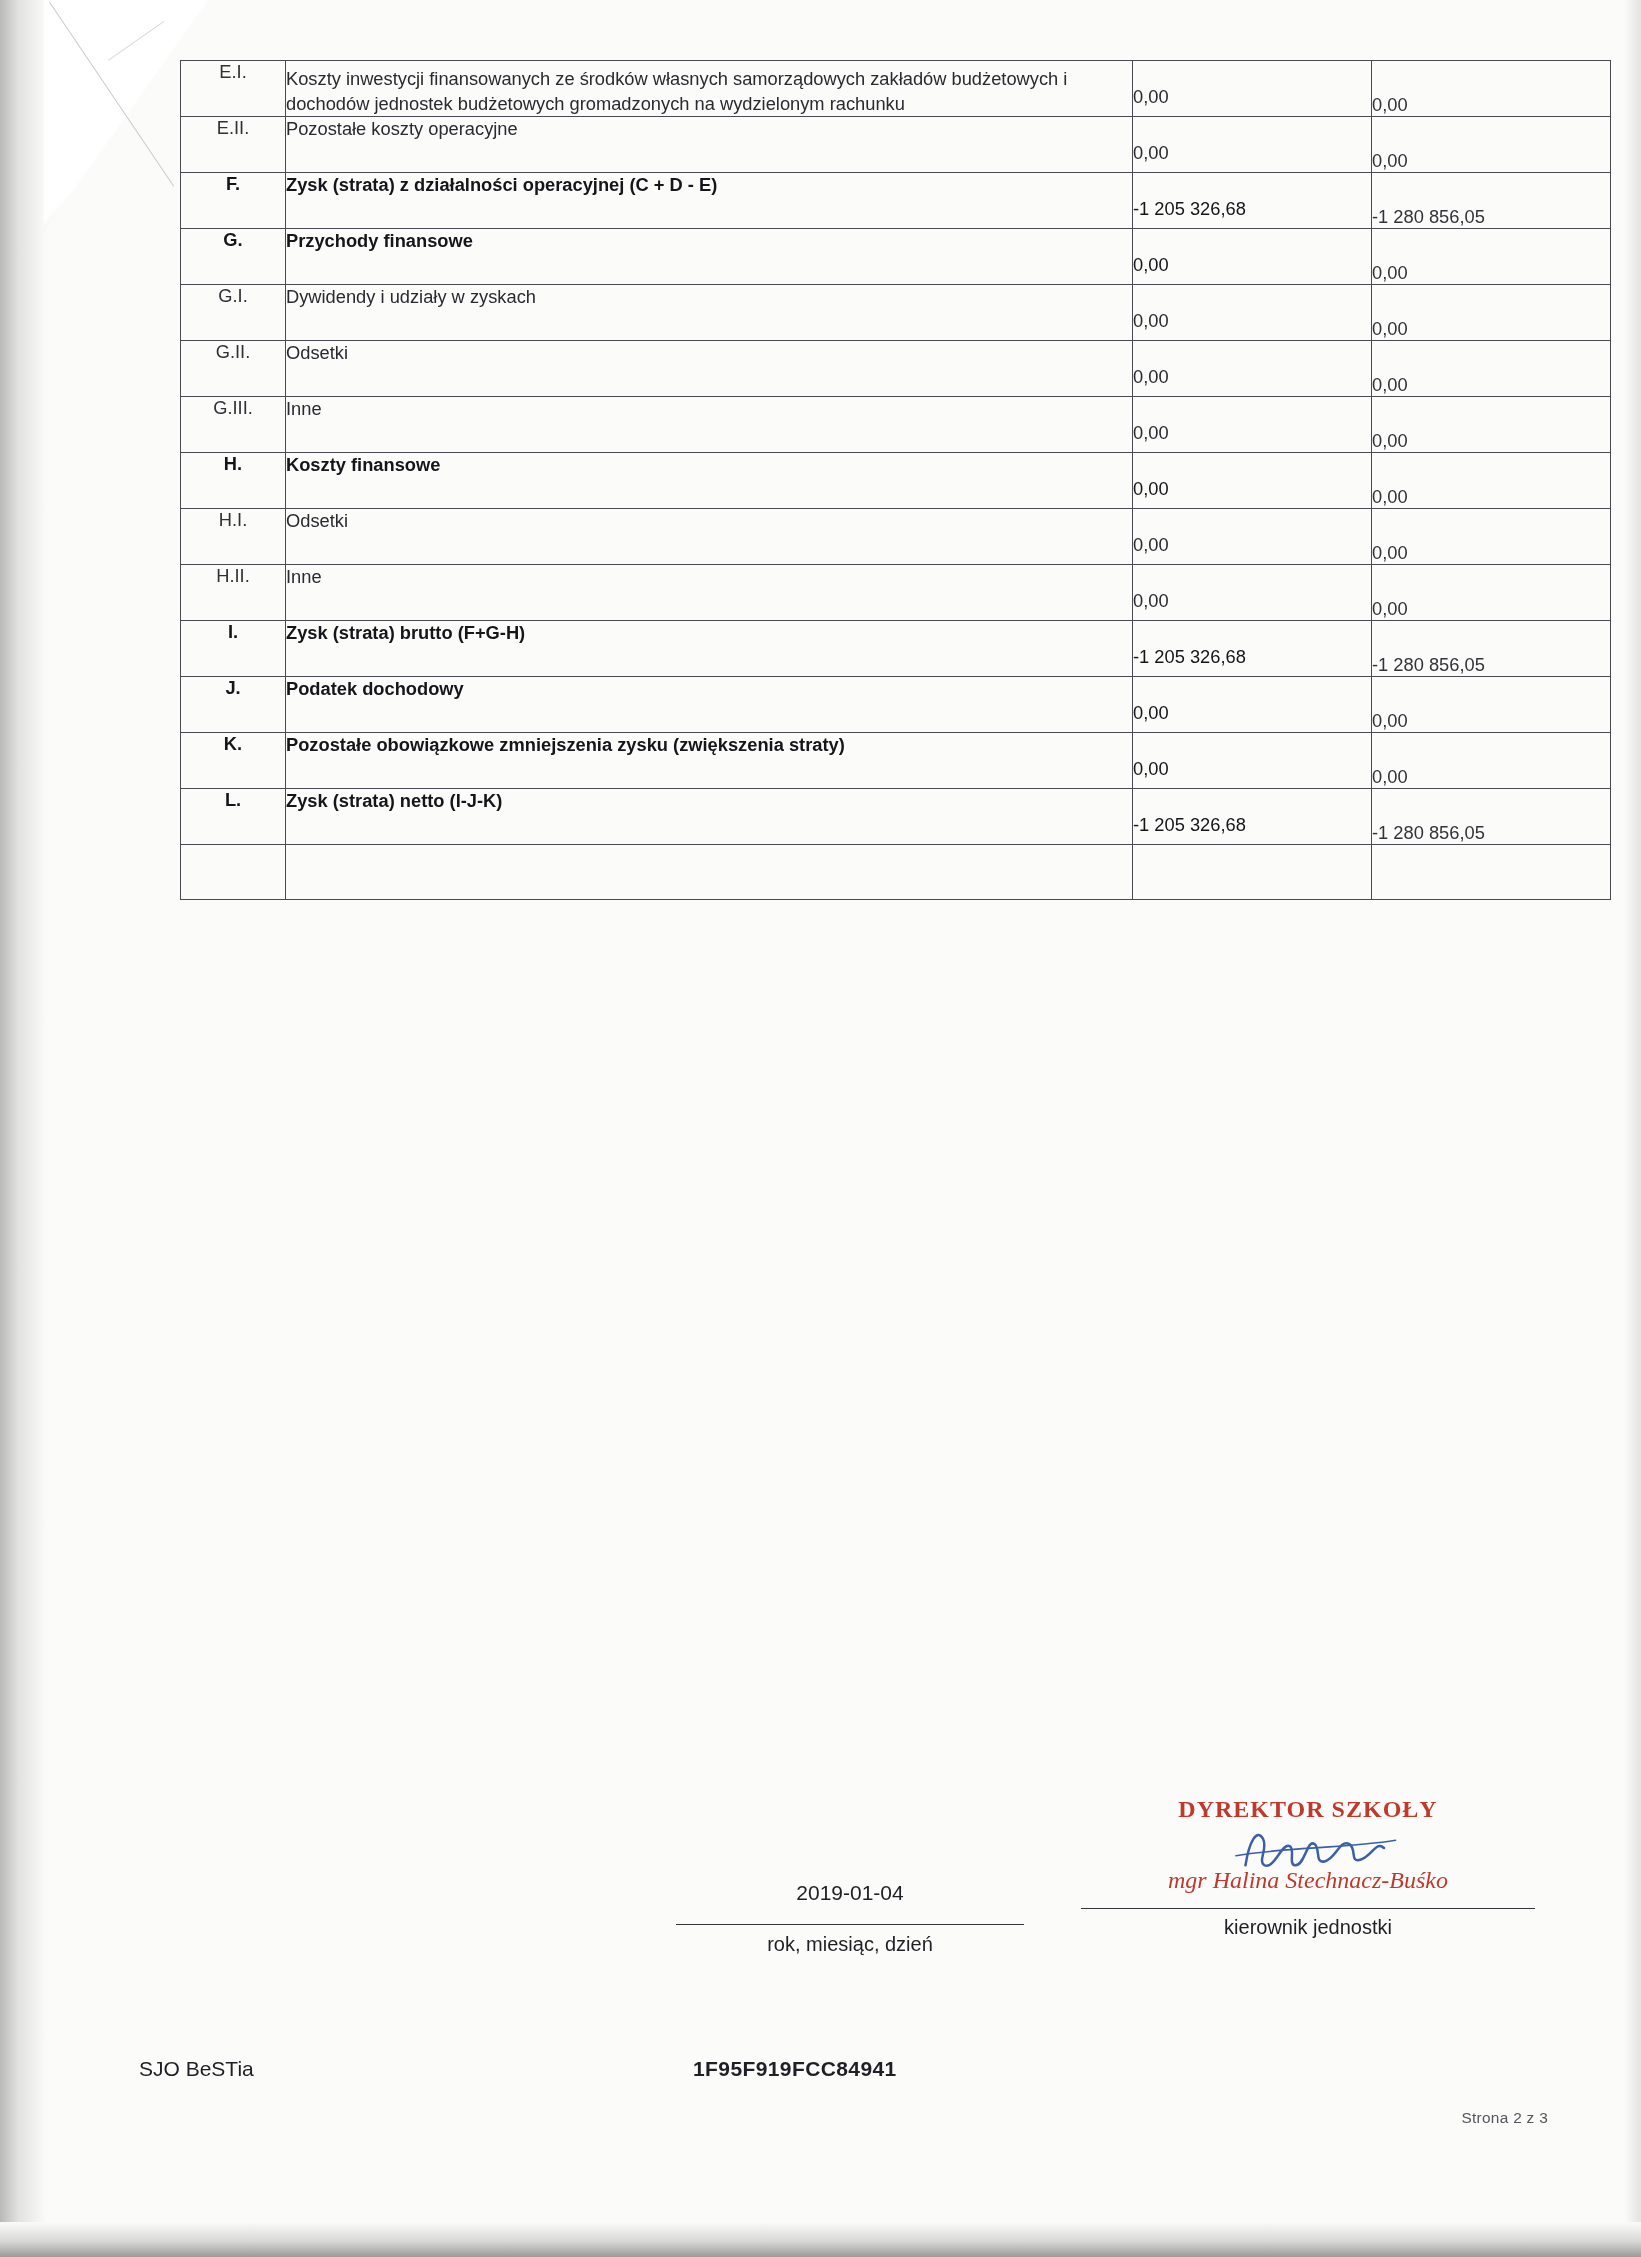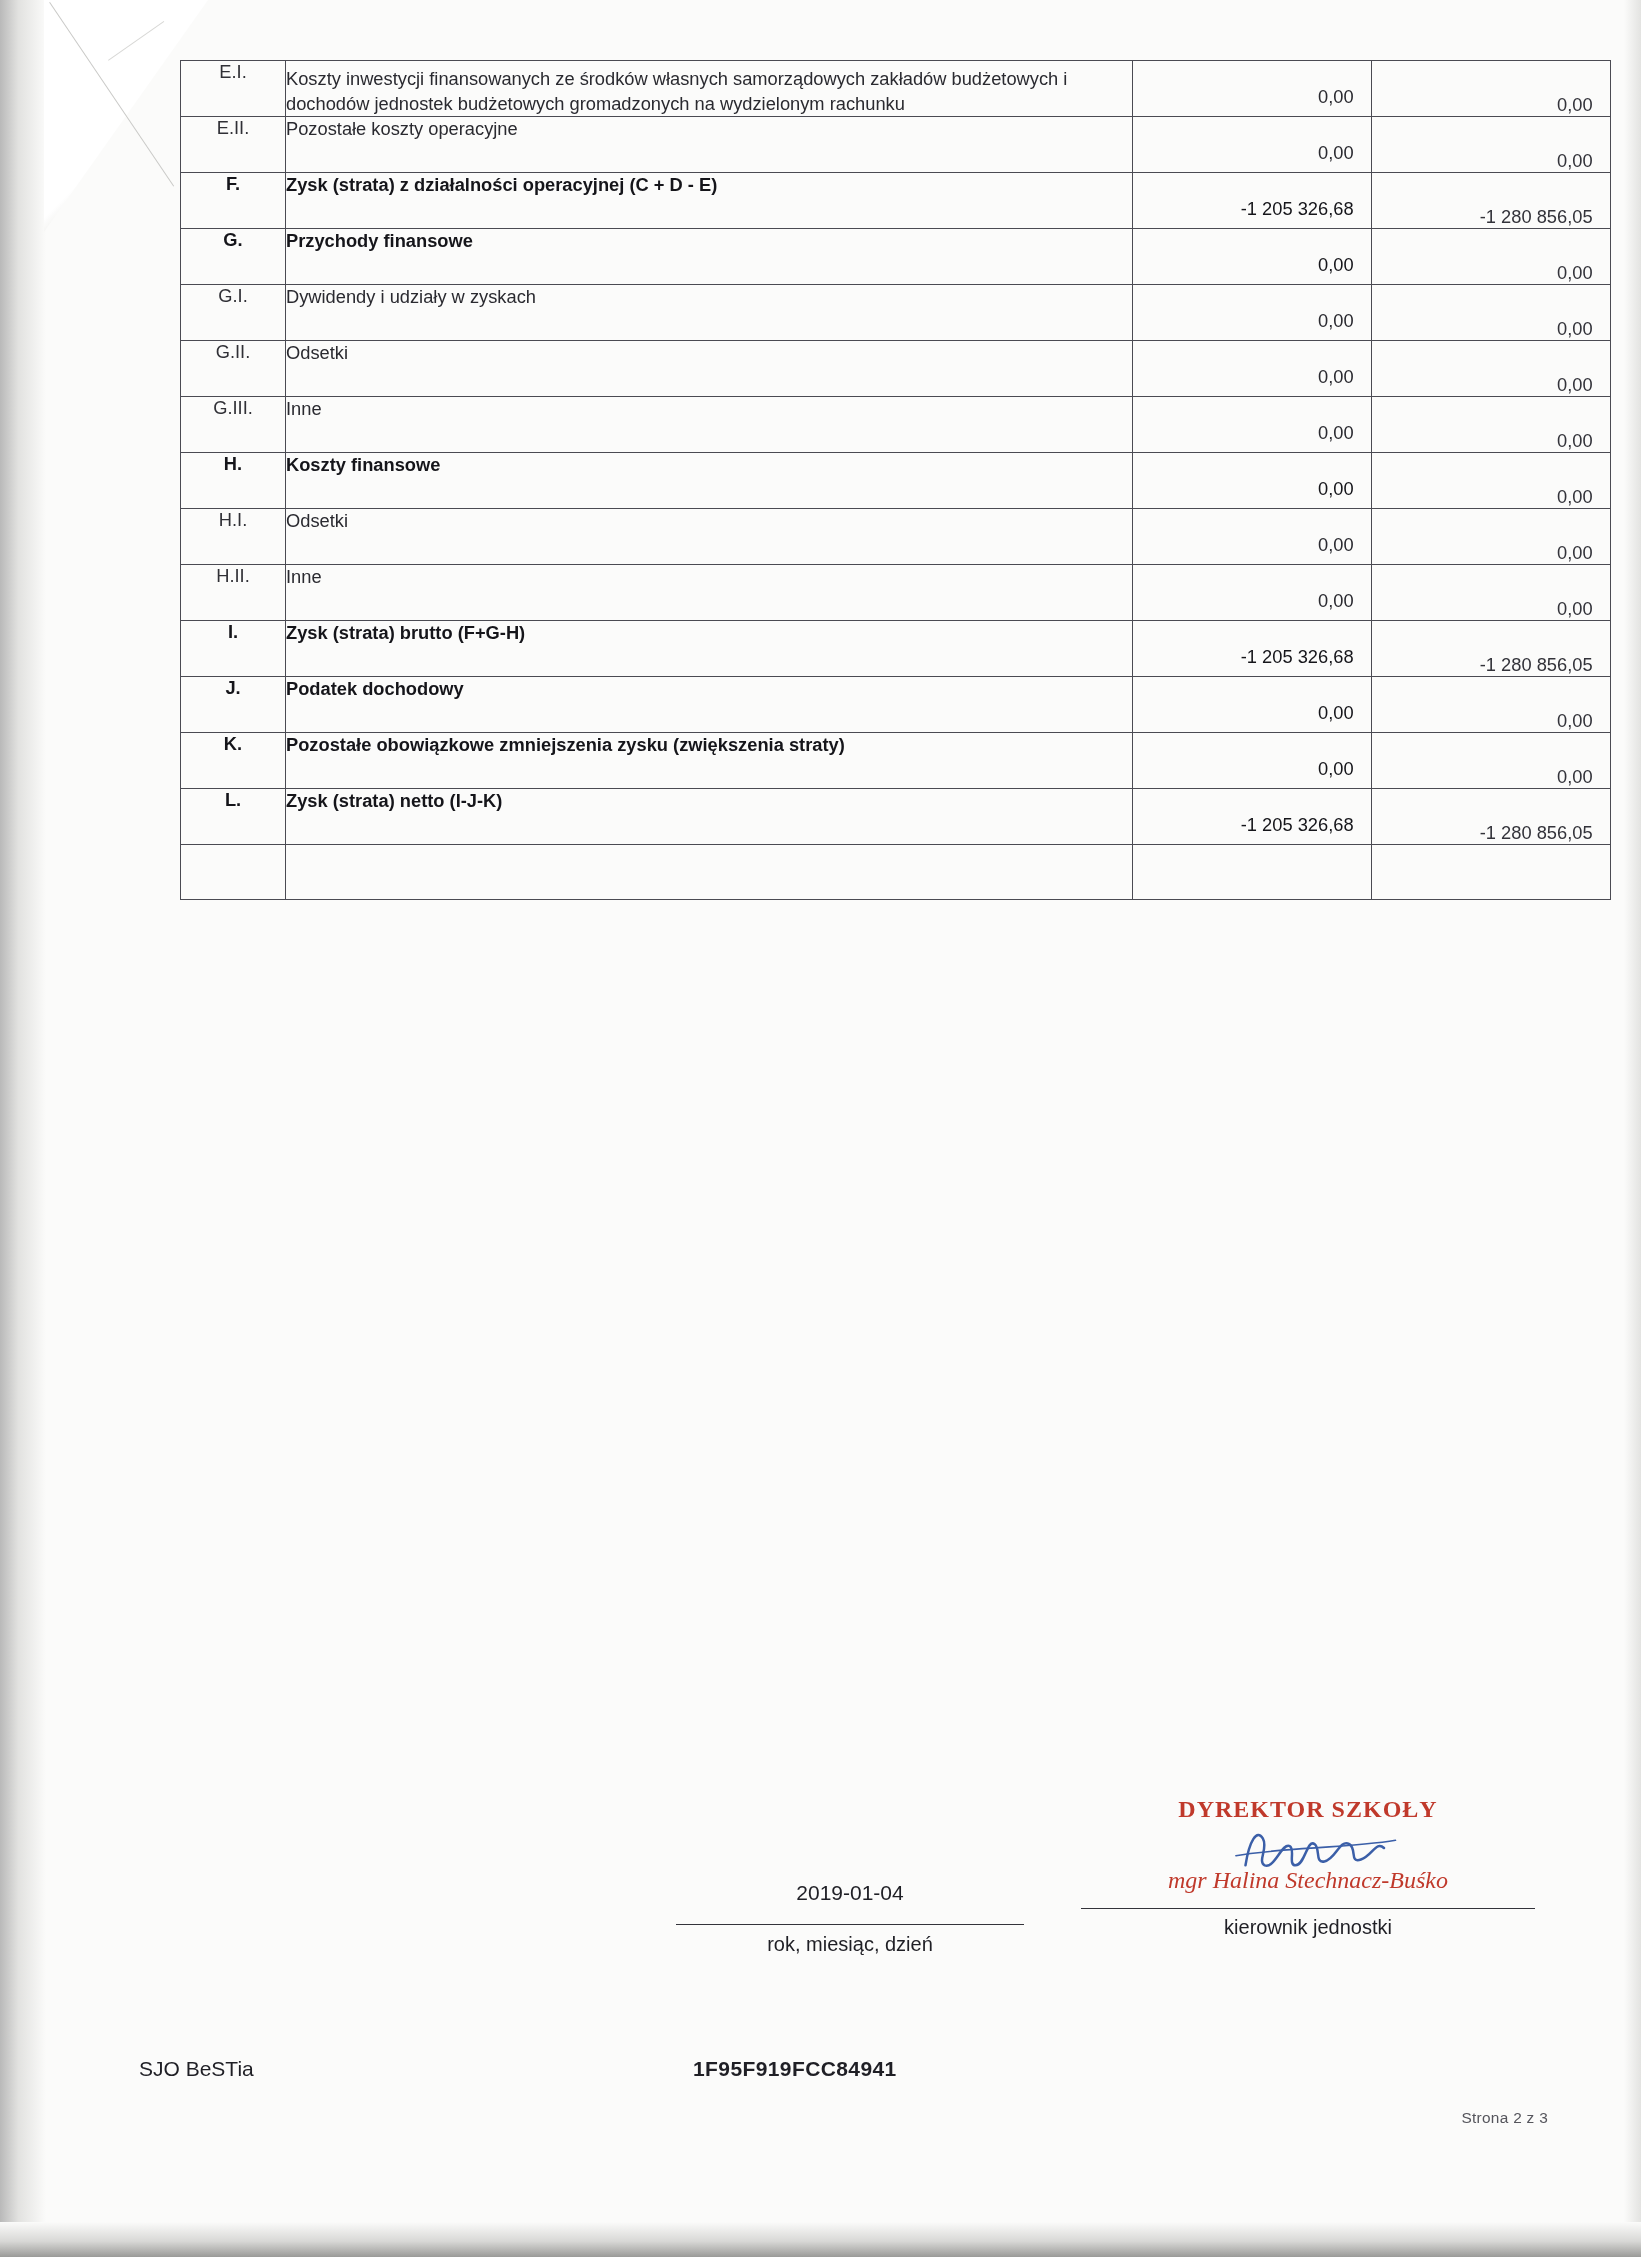--- a/index.html
+++ b/index.html
@@ -94,21 +94,20 @@
     color: #303036;
   }
   td.desc {
     font-size: 18.3px;
     padding: 15.4px 7.7px 13.5px 23px;
     color: #2a2a30;
     line-height: 1.35;
   }
   td.num {
     width: 238px;
-    text-align: right;
     font-size: 18.3px;
     color: #2a2a30;
   }
   td.num .v {
     display: block;
     padding-right: 17.4px;
   }
   
   td.num.c1 .v { padding-top: 25px; }
   td.num.c2 .v { padding-top: 33px; color:#33333a; }

